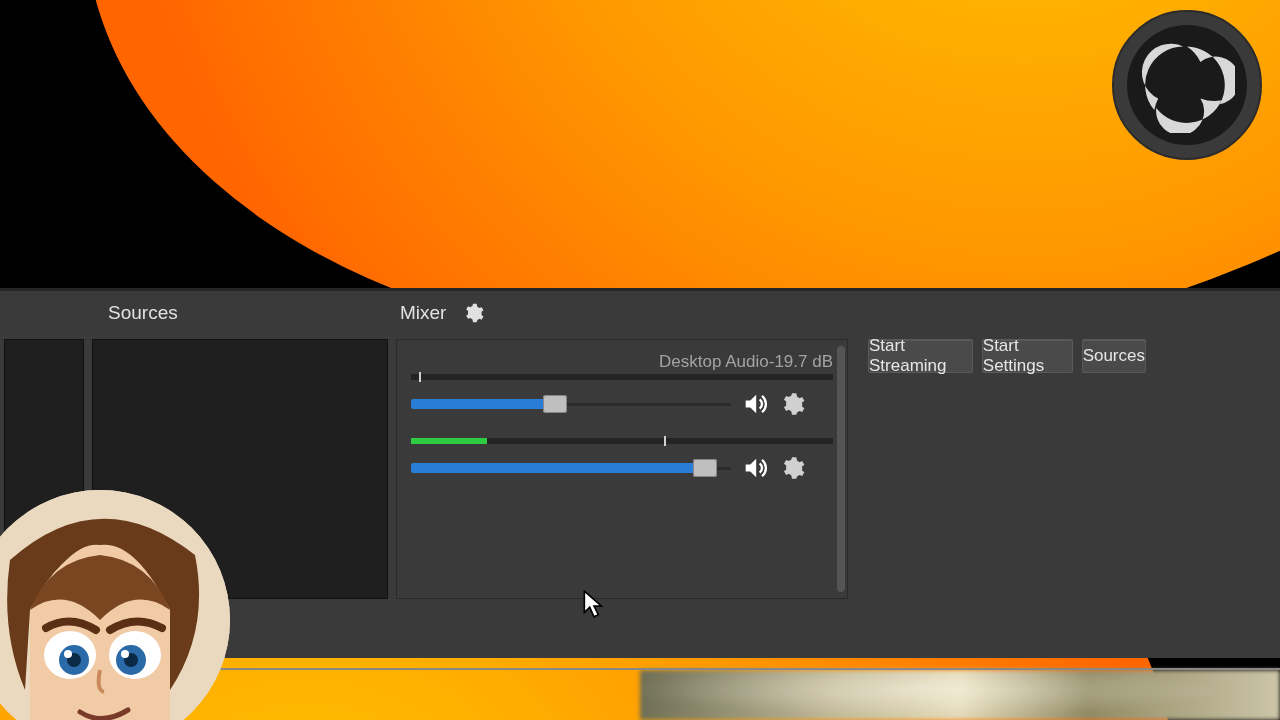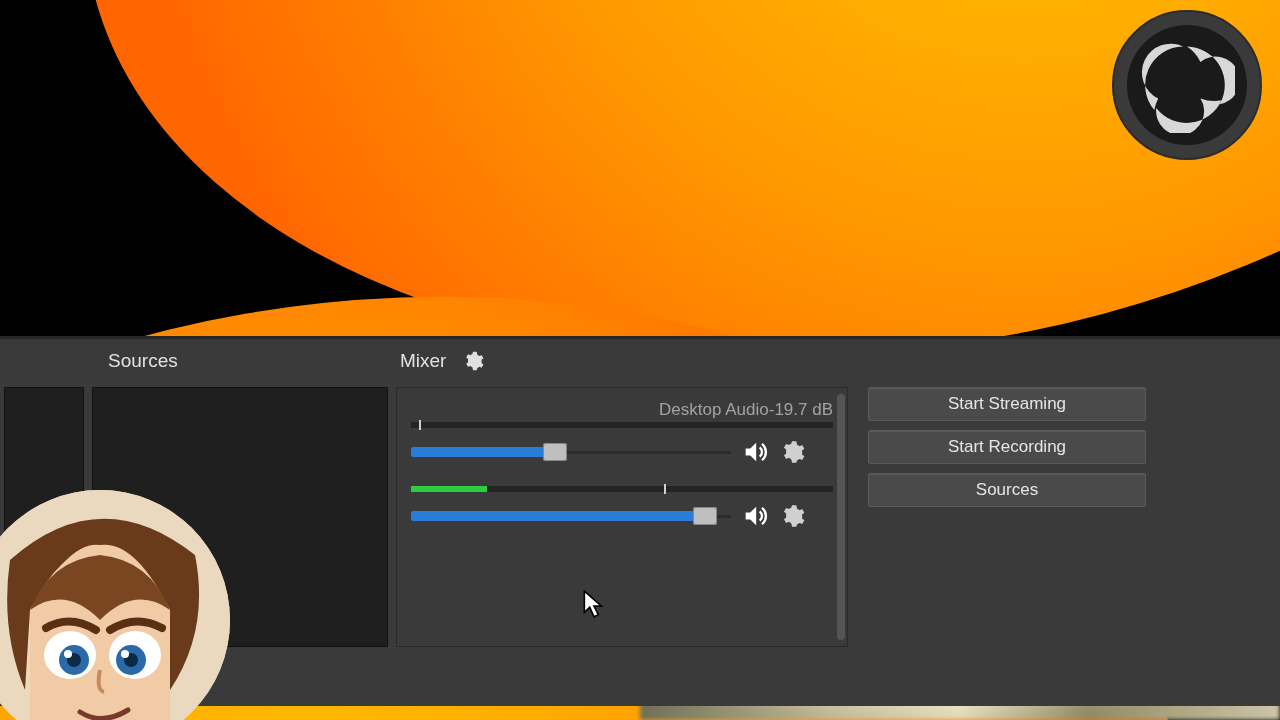--- a/index.html
+++ b/index.html
@@ -47,21 +47,20 @@
 
   
   .obs-strip {
     position: absolute;
     left: 0; top: 288px;
     width: 1280px; height: 370px;
     background: #3a3a3a;
     z-index: 3;
     color: #d9d9d9;
     font-size: 18px;
-    margin-top: 48px;
   }
   .obs-top-border{height:3px;background:#262626;width:100%;}
   .panel-titles{
     display:flex; align-items:center; height:44px;
     padding-left:108px;
   }
   .title-sources{width:292px;font-size:19px;color:#e2e2e2;}
   .title-mixer{display:flex;align-items:center;gap:16px;font-size:19px;color:#e2e2e2;}
 
   .panels-row{
@@ -103,21 +102,21 @@
   .slider-row{display:flex;align-items:center;gap:10px;}
   .track-wrap{position:relative;height:10px;width:320px;}
   .track-full{position:absolute;left:0;right:0;top:4px;height:3px;background:#2b2b2b;}
   .track-prog{position:absolute;left:0;top:0;height:10px;background:#2a7dd6;border-radius:2px;}
   .thumb{position:absolute;top:-4px;width:24px;height:18px;background:#bfbfbf;border-radius:3px;box-shadow:inset 0 0 0 1px #888;}
   .spk-icon{color:#fff;flex:0 0 auto;}
   .gear{color:#d0d0d0;flex:0 0 auto;}
 
   .controls-col{
     width:278px; margin-left:20px; margin-top:4px;
-    display:flex; flex-direction:column; gap:9px;
+    display:flex; flex-direction:row; gap:9px;
   }
   .ctl-btn{
     height:34px; background:#4a4a4a; color:#e6e6e6; font-size:17px;
     border:1px solid #5a5a5a; border-radius:2px;
     display:flex; align-items:center; justify-content:center;
     box-shadow: inset 0 1px 0 rgba(255,255,255,.08);
   }
 
   
   .cursor{
@@ -285,21 +284,21 @@
             <svg width="26" height="26" viewBox="0 0 24 24" fill="#d0d0d0">
                 <path d="M12 8a4 4 0 1 0 0 8 4 4 0 0 0 0-8zm9.4 4a7.5 7.5 0 0 0-.1-1.3l2.1-1.6-2-3.5-2.5 1a7.6 7.6 0 0 0-2.2-1.3L16 2h-4l-.7 2.3a7.6 7.6 0 0 0-2.2 1.3l-2.5-1-2 3.5 2.1 1.6A7.5 7.5 0 0 0 6.6 12c0 .4 0 .9.1 1.3l-2.1 1.6 2 3.5 2.5-1c.7.5 1.4 1 2.2 1.3L12 22h4l.7-2.3a7.6 7.6 0 0 0 2.2-1.3l2.5 1 2-3.5-2.1-1.6c.1-.4.1-.9.1-1.3z"></path>
               </svg>
           </span>
         </div>
       </div>
     </div>
 
     <div class="controls-col">
       <div class="ctl-btn">Start Streaming</div>
-      <div class="ctl-btn">Start Recording</div>
+      <div class="ctl-btn">Start Settings</div>
       <div class="ctl-btn">Sources</div>
     </div>
   </div>
 </div>
 
 <div class="cursor">
   <svg width="22" height="30" viewBox="0 0 20 28">
     <path d="M1 1 L1 21 L6 16 L10 25 L14 23 L10 15 L17 15 Z" fill="#fff" stroke="#000" stroke-width="1.5"></path>
   </svg>
 </div>

